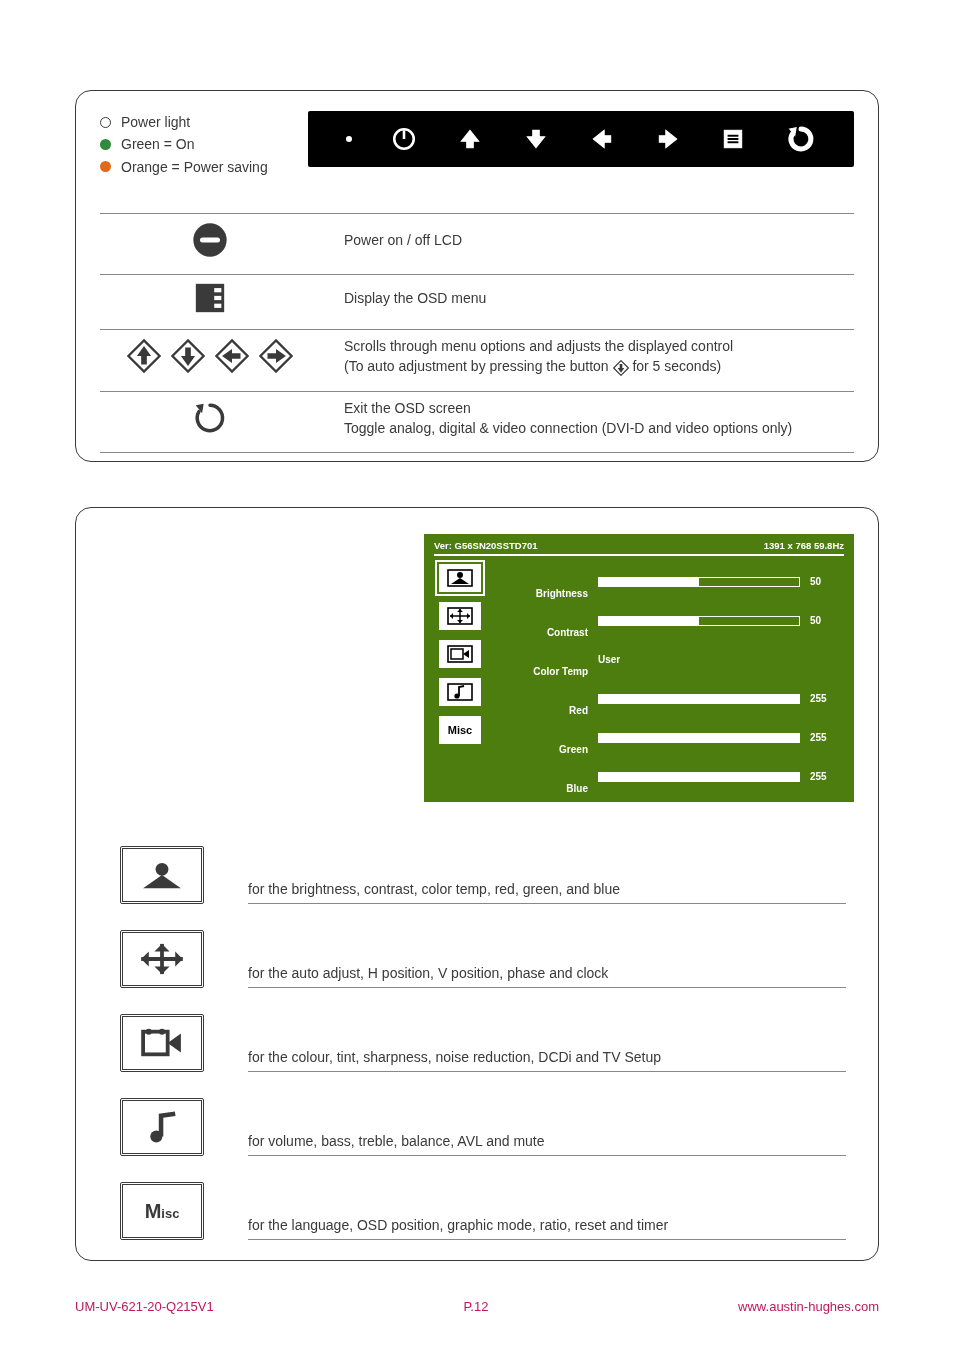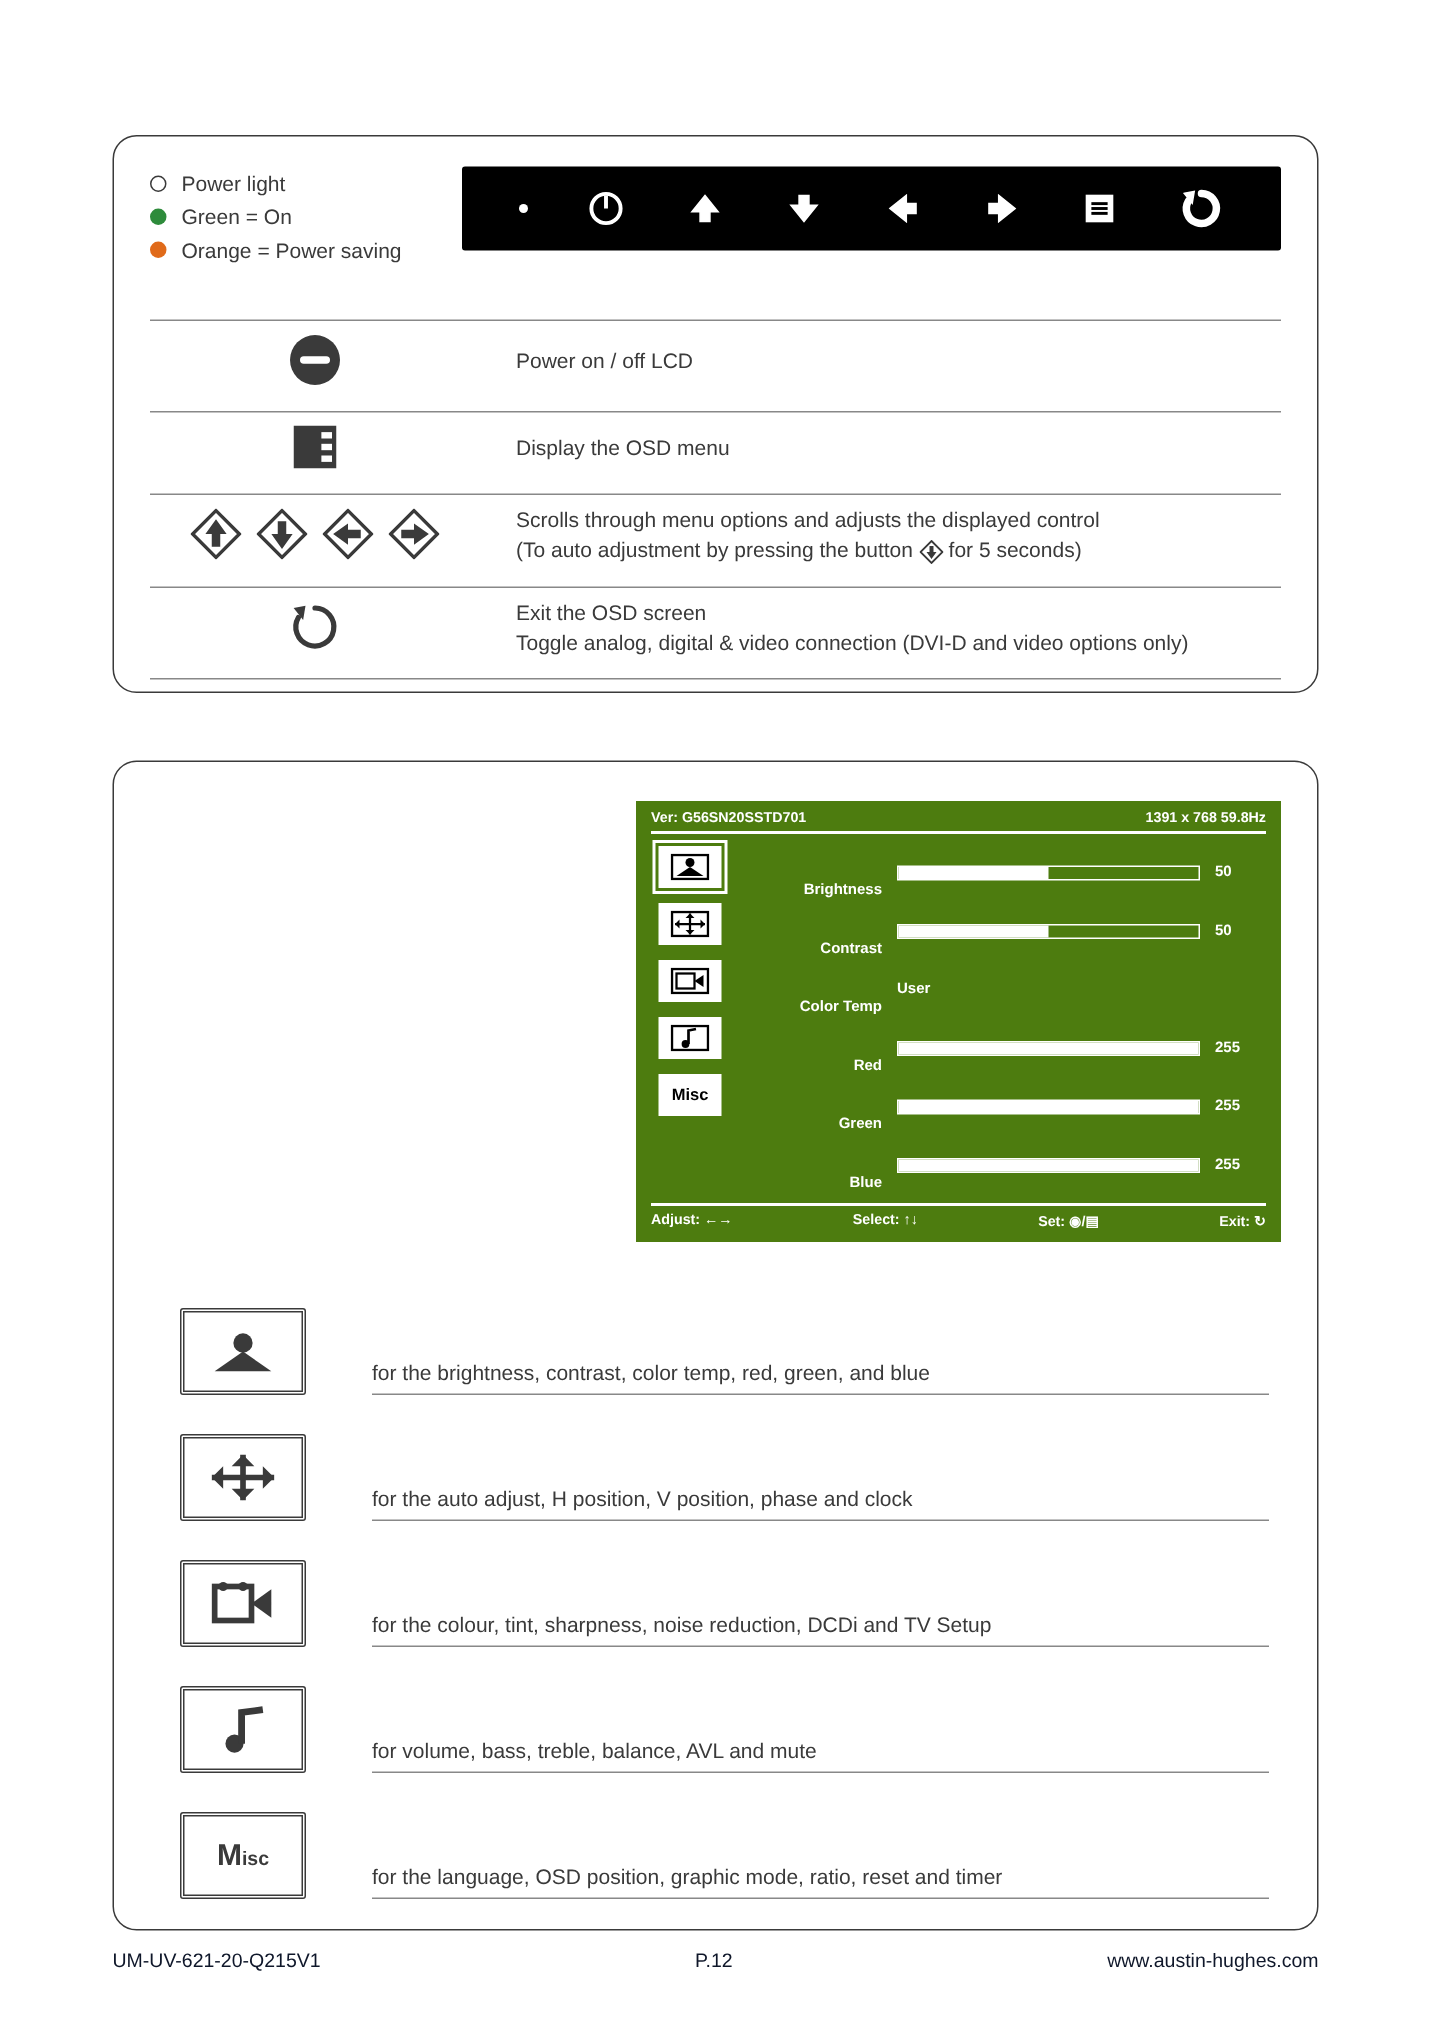--- a/index.html
+++ b/index.html
@@ -79,21 +79,21 @@
     font-size:14px;
   }
   .menu-bigicon {
     width:84px; height:58px; display:flex; align-items:center; justify-content:center;
     border: 3px double #3a3a3a;
     border-radius:2px;
   }
   
   .footer {
     position:absolute; bottom: 36px; left: 75px; right: 75px;
-    display:flex; justify-content:space-between; font-size:13px; color:#0f172a;
+    display:flex; justify-content:space-between; font-size:13px; color:#be185d;
   }
 </style>
 </head>
 <body>
 
 <div class="panel">
   <div class="p1-top">
     <div class="legend">
       <div class="legend-row">
           <span class="dot dot-outline"></span>
@@ -281,26 +281,20 @@
           </div>
           <div class="osd-row">
             <div class="osd-label">Blue</div>
             <div class="osd-bar-wrap">
                 <div class="osd-bar-fill" style="width:100%"></div>
               </div>
             <div class="osd-val">255</div>
           </div>
         </div>
       </div>
-      <div class="osd-bottom">
-        <span>Adjust: ←→</span>
-        <span>Select: ↑↓</span>
-        <span>Set: ◉/▤</span>
-        <span>Exit: ↻</span>
-      </div>
     </div>
   </div>
 
   <div class="menu-desc-row">
     <div class="menu-bigicon">
       <svg width="50" height="34" viewBox="0 0 26 18">
           <circle cx="13" cy="6" r="3.4" fill="#3a3a3a"></circle>
           <path d="M3 16 L13 9 L23 16 Z" fill="#3a3a3a"></path>
         </svg>
     </div>

